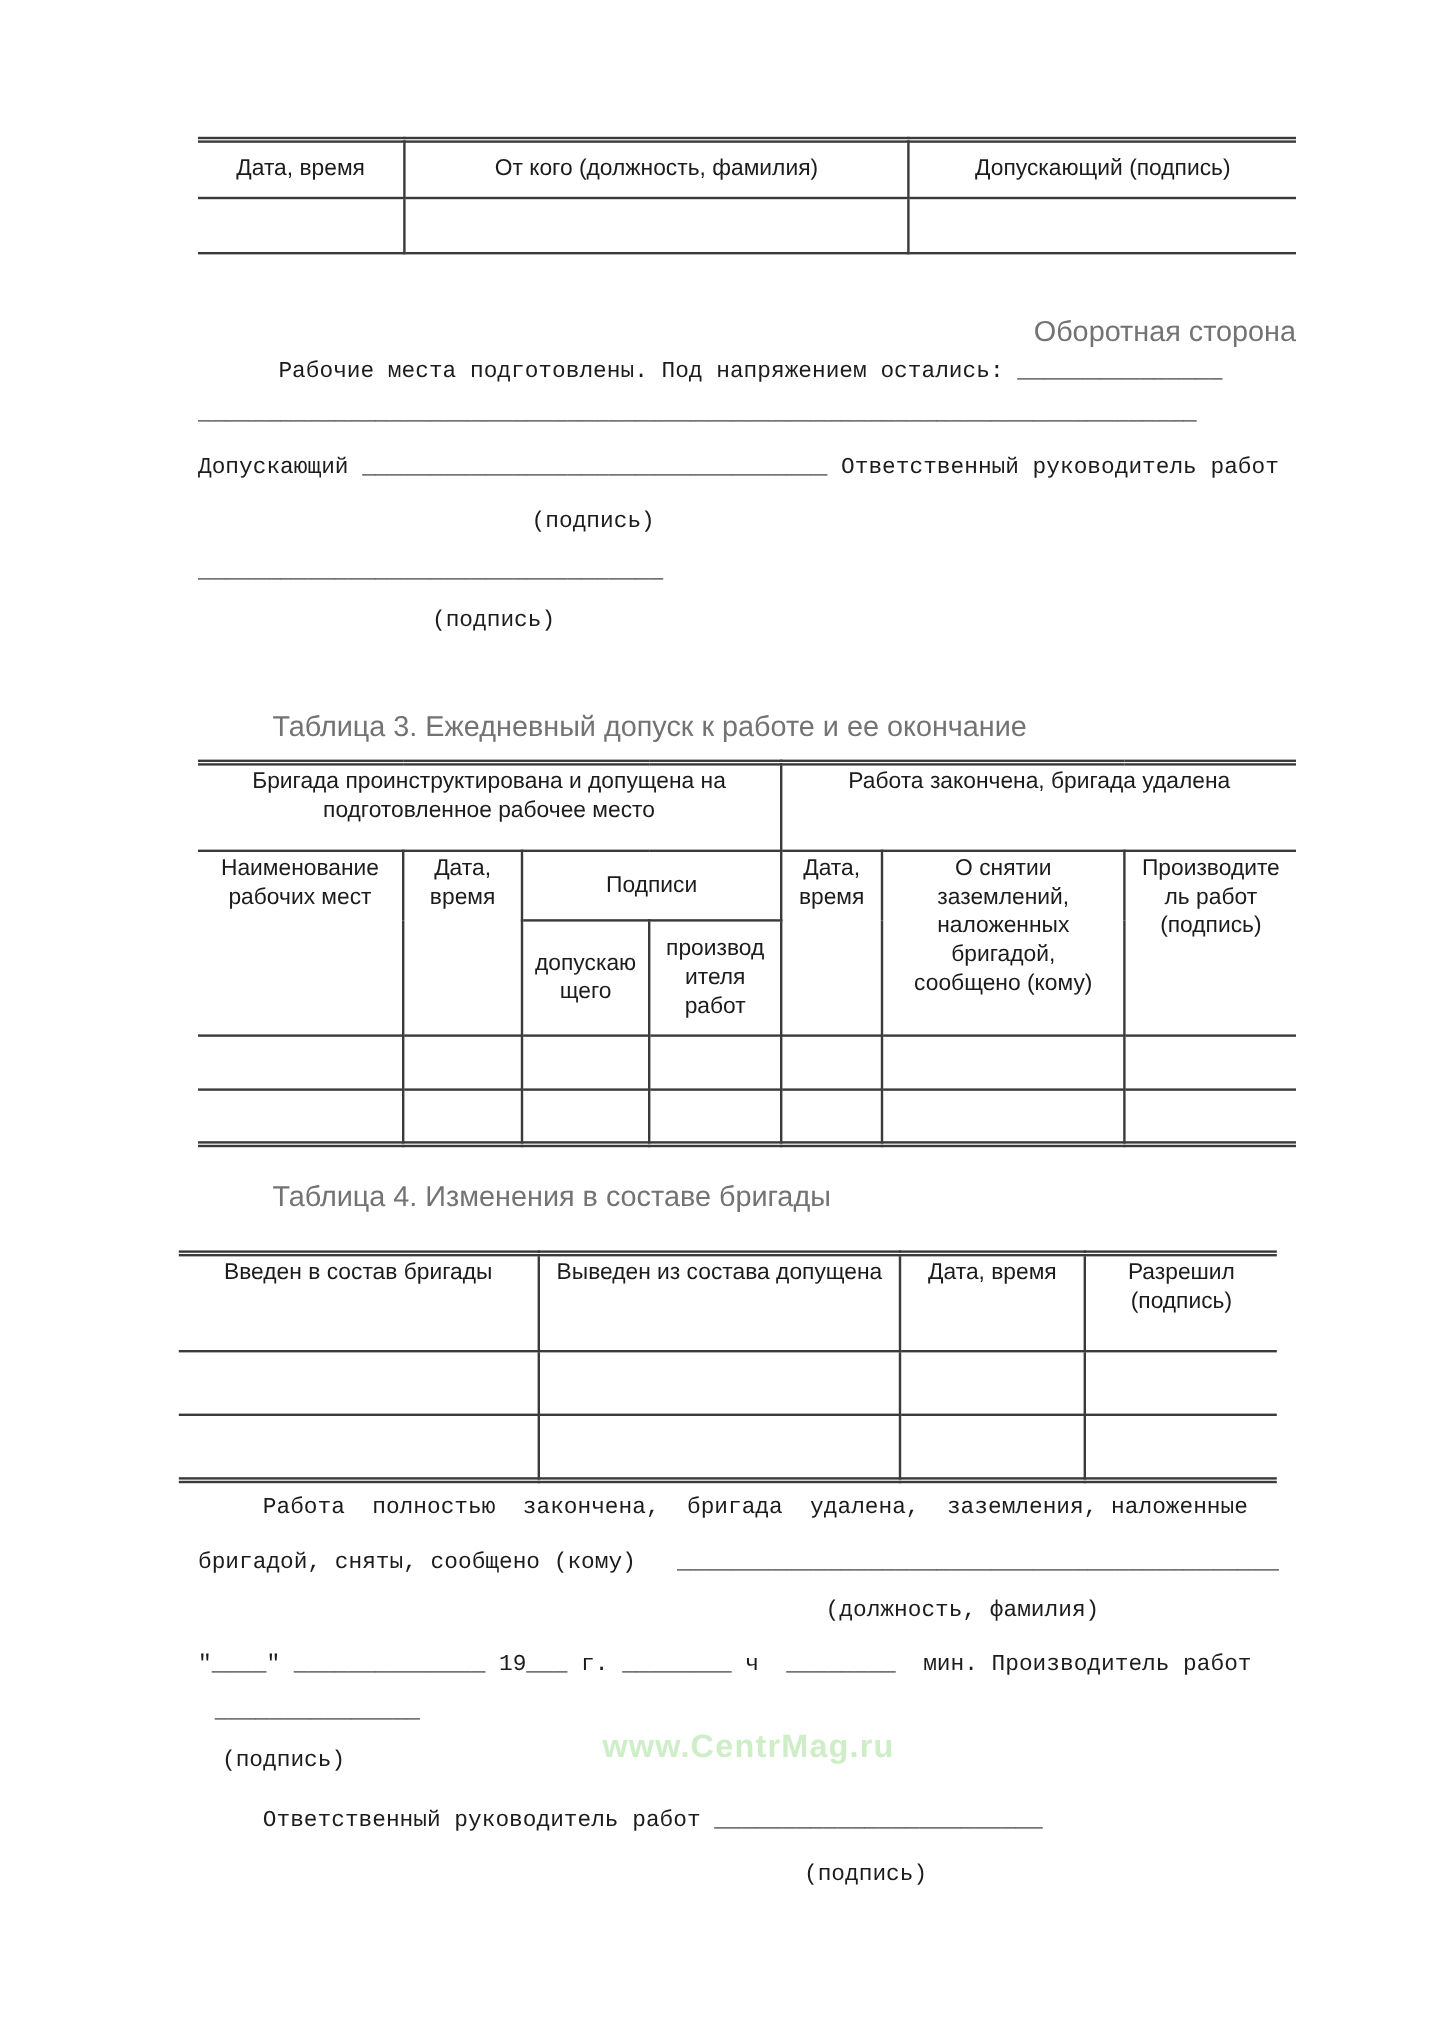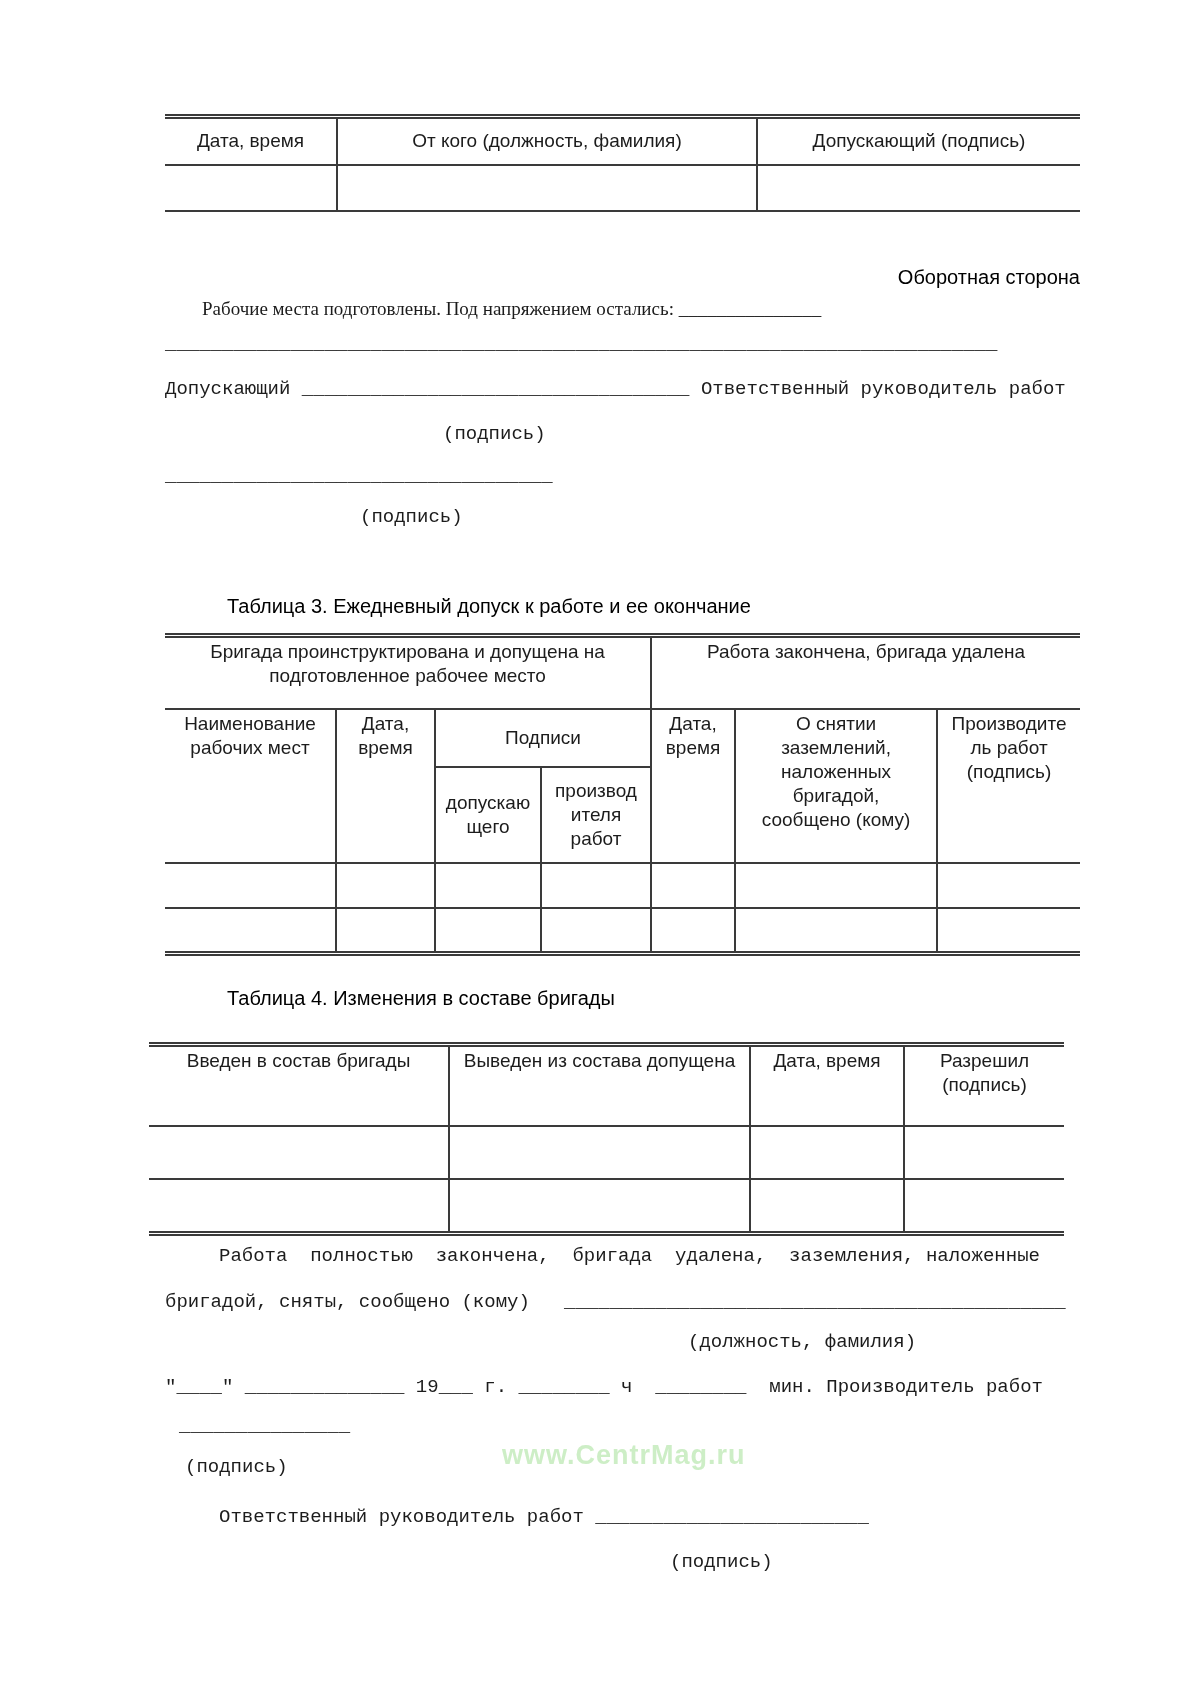--- a/index.html
+++ b/index.html
@@ -14,21 +14,21 @@
   td.el{border-left:none!important;}
   td.er{border-right:none!important;}
   td.gh{vertical-align:top;padding-top:11px;}
   td.ht{vertical-align:top;padding-top:6px;}
   td.hm{vertical-align:middle;}
   td.h4{vertical-align:top;padding-top:15px;}
   .pl{white-space:pre-line;}
   
   .m{position:absolute;font-family:"Liberation Mono","DejaVu Sans Mono",monospace;
      font-size:19px;line-height:24px;white-space:pre;color:#1c1c1c;}
-  .s{position:absolute;font-size:20px;line-height:24px;color:#000000;}
+  .s{position:absolute;font-size:24px;line-height:24px;color:#737373;}
   .wm{position:absolute;font-weight:bold;font-size:27px;letter-spacing:1px;color:#cdeec6;}
 </style>
 </head>
 <body>
 
 <div class="page">
 
   <table class="tbl single-bottom" style="left:165px;top:114px;width:915px;">
     <colgroup>
         <col style="width:172px">
@@ -44,21 +44,21 @@
     <tr style="height:46px">
       <td class="el"></td>
       <td></td>
       <td class="er"></td>
     </tr>
   </tbody>
     </table>
 
   <div class="s" style="left:165px;top:265px;width:915px;text-align:right;">Оборотная сторона</div>
 
-  <div class="m" style="left:202px;top:297px;font-family:Liberation Serif, serif;">Рабочие места подготовлены. Под напряжением остались: _______________</div>
+  <div class="m" style="left:232px;top:297px;">Рабочие места подготовлены. Под напряжением остались: _______________</div>
   <div class="m" style="left:165px;top:332px;">_________________________________________________________________________</div>
   <div class="m" style="left:165px;top:377px;">Допускающий __________________________________ Ответственный руководитель работ</div>
   <div class="m" style="left:443px;top:422px;">(подпись)</div>
   <div class="m" style="left:165px;top:464px;">__________________________________</div>
   <div class="m" style="left:360px;top:505px;">(подпись)</div>
 
   <div class="s" style="left:227px;top:578px;margin-top:16px;">Таблица 3. Ежедневный допуск к работе и ее окончание</div>
 
   <table class="tbl" style="left:165px;top:633px;width:915px;">
     <colgroup>

